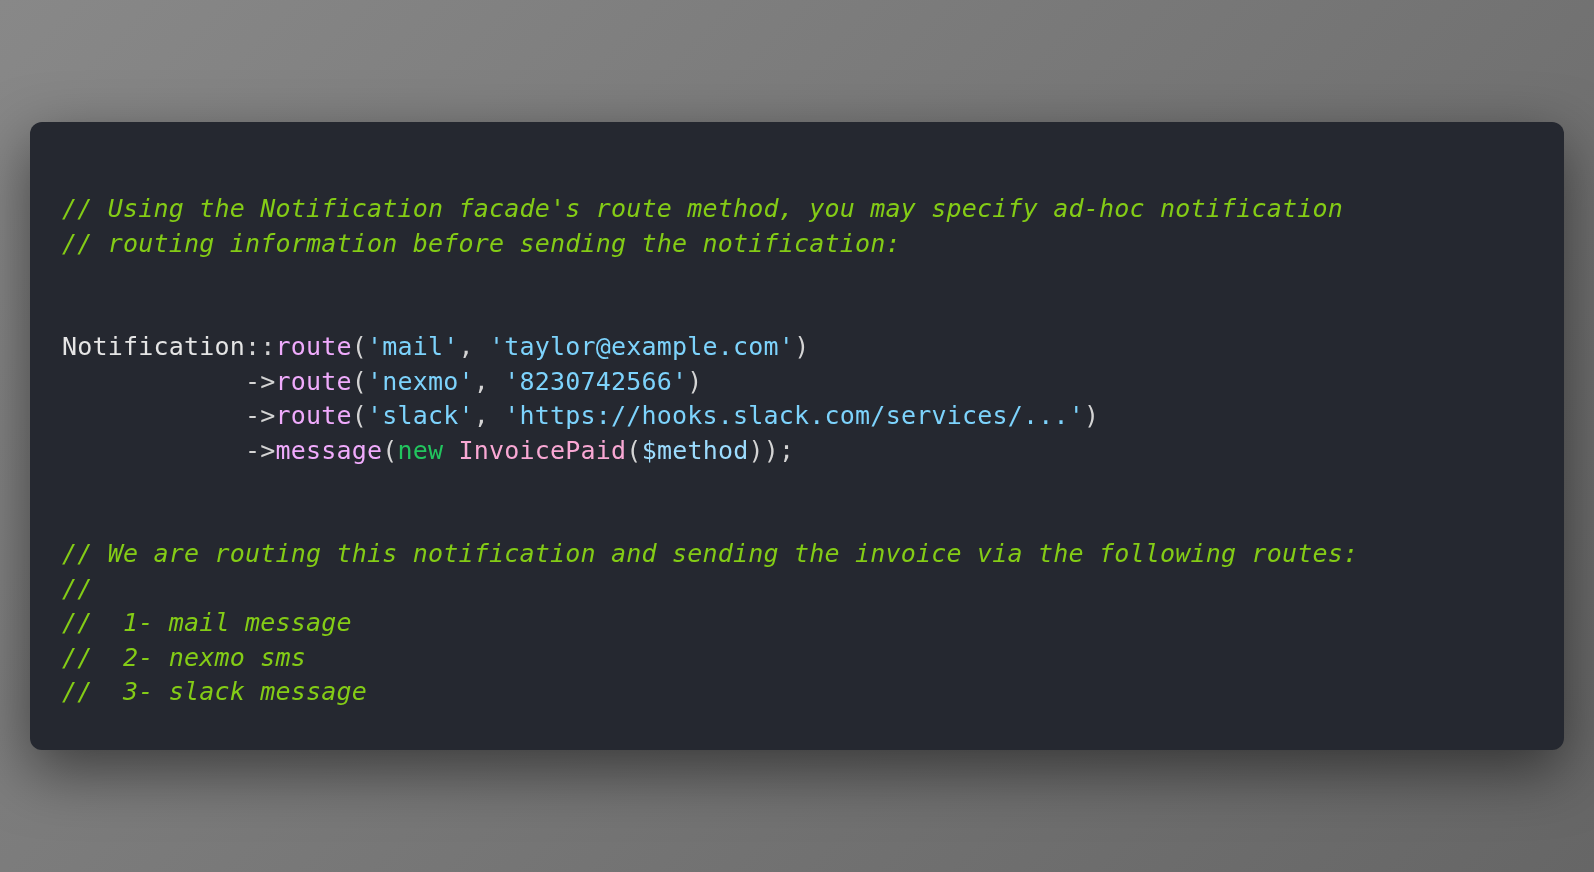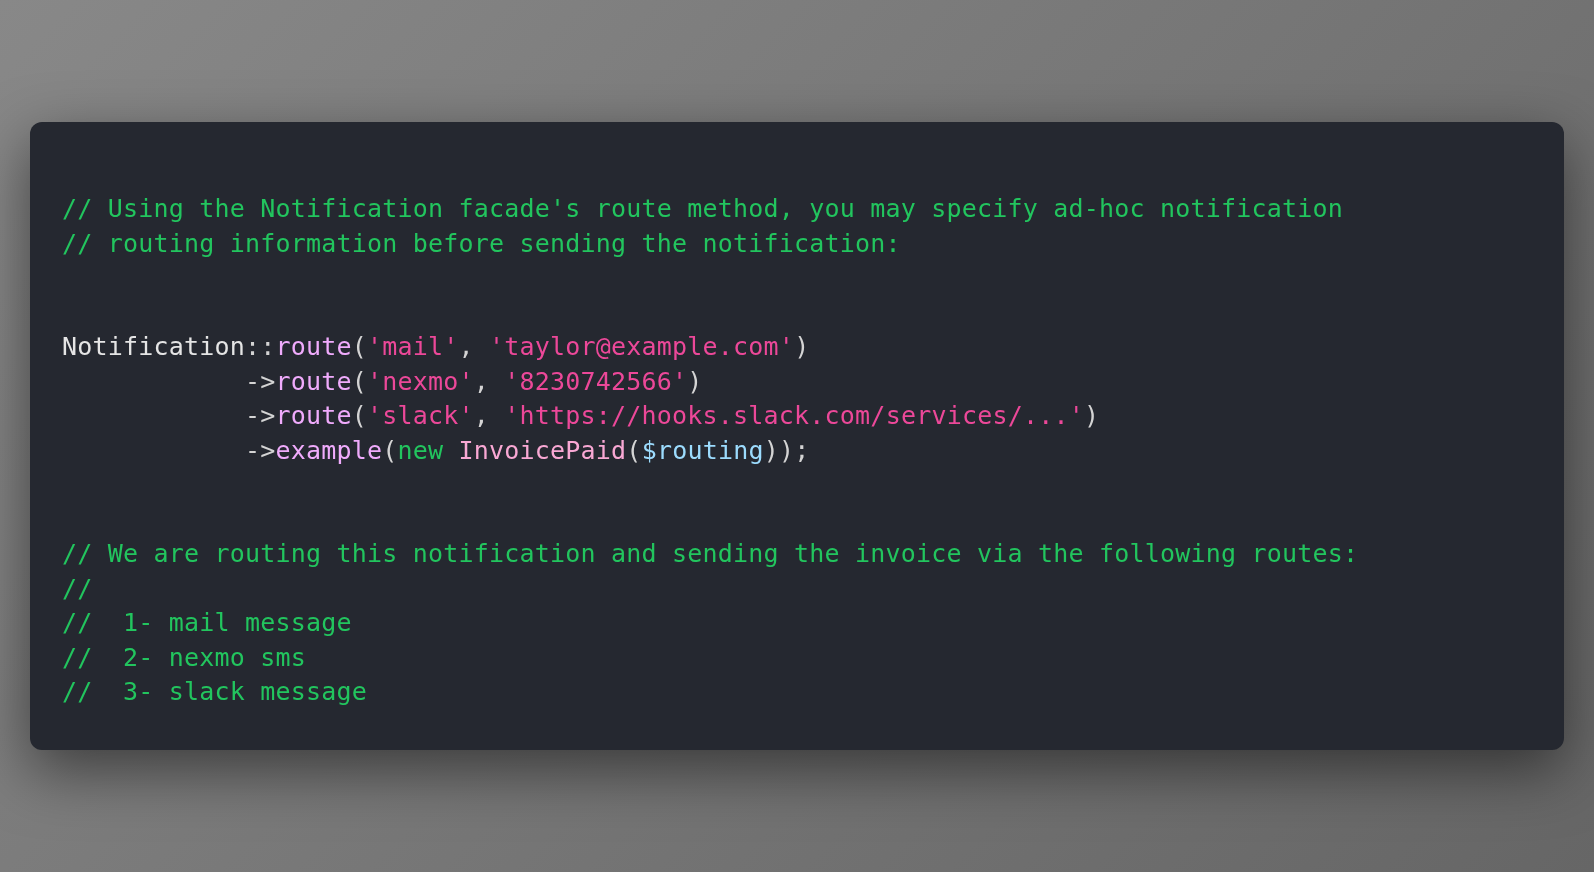--- a/index.html
+++ b/index.html
@@ -25,45 +25,45 @@
     padding: 70px 32px 40px 32px;
     box-shadow: 0 20px 60px rgba(0,0,0,0.5);
   }
   .code-block {
     font-size: 25px;
     line-height: 1.38;
     white-space: pre;
     font-weight: 400;
     letter-spacing: 0.2px;
   }
-  .comment { color: #22c55e; }
+  .comment { color: #84cc16; font-style: italic; }
   .class-name { color: #e5e5e5; }
   .operator { color: #d4d4d4; }
   .method { color: #f0abfc; }
   .paren { color: #d4d4d4; }
-  .string { color: #ec4899; }
+  .string { color: #7dd3fc; }
   .comma { color: #d4d4d4; }
   .arrow { color: #d4d4d4; }
   .keyword { color: #22c55e; }
   .type { color: #f9a8d4; }
   .variable { color: #9cdcfe; }
   .semi { color: #d4d4d4; }
 </style>
 </head>
 <body>
 
 <div class="code-card">
 <div class="code-block"><span class="comment">// Using the Notification facade's route method, you may specify ad-hoc notification</span>
 <span class="comment">// routing information before sending the notification:</span>
 
 
 <span class="class-name">Notification</span><span class="operator">::</span><span class="method">route</span><span class="paren">(</span><span class="string">'mail'</span><span class="comma">, </span><span class="string">'taylor@example.com'</span><span class="paren">)</span>
 <span>            </span><span class="arrow">-&gt;</span><span class="method">route</span><span class="paren">(</span><span class="string">'nexmo'</span><span class="comma">, </span><span class="string">'8230742566'</span><span class="paren">)</span>
 <span>            </span><span class="arrow">-&gt;</span><span class="method">route</span><span class="paren">(</span><span class="string">'slack'</span><span class="comma">, </span><span class="string">'https://hooks.slack.com/services/...'</span><span class="paren">)</span>
-<span>            </span><span class="arrow">-&gt;</span><span class="method">example</span><span class="paren">(</span><span class="keyword">new</span> <span class="type">InvoicePaid</span><span class="paren">(</span><span class="variable">$routing</span><span class="paren">)</span><span class="paren">)</span><span class="semi">;</span>
+<span>            </span><span class="arrow">-&gt;</span><span class="method">message</span><span class="paren">(</span><span class="keyword">new</span> <span class="type">InvoicePaid</span><span class="paren">(</span><span class="variable">$method</span><span class="paren">)</span><span class="paren">)</span><span class="semi">;</span>
 
 
 <span class="comment">// We are routing this notification and sending the invoice via the following routes:</span>
 <span class="comment">//</span>
 <span class="comment">//  1- mail message</span>
 <span class="comment">//  2- nexmo sms</span>
 <span class="comment">//  3- slack message</span></div>
 </div>
 
 </body></html>

